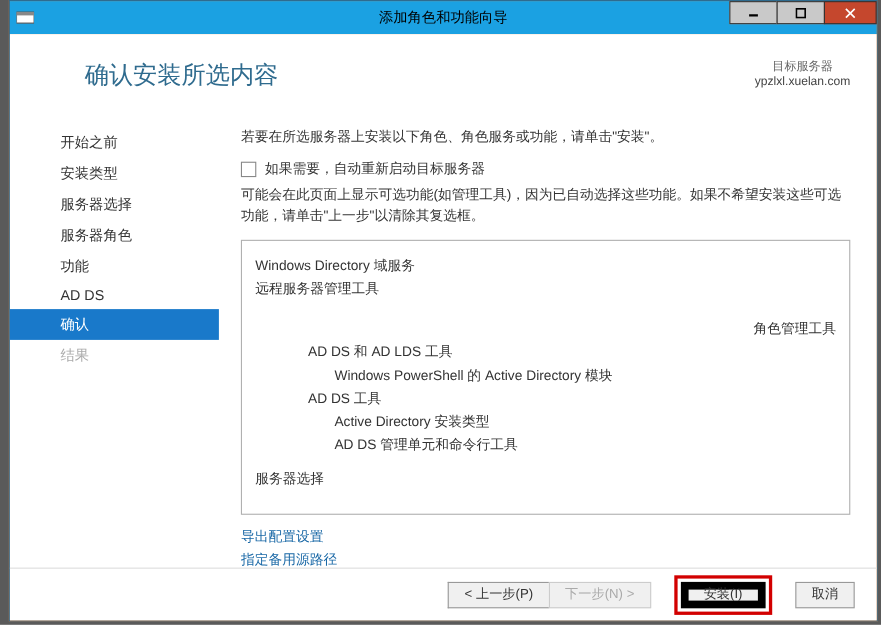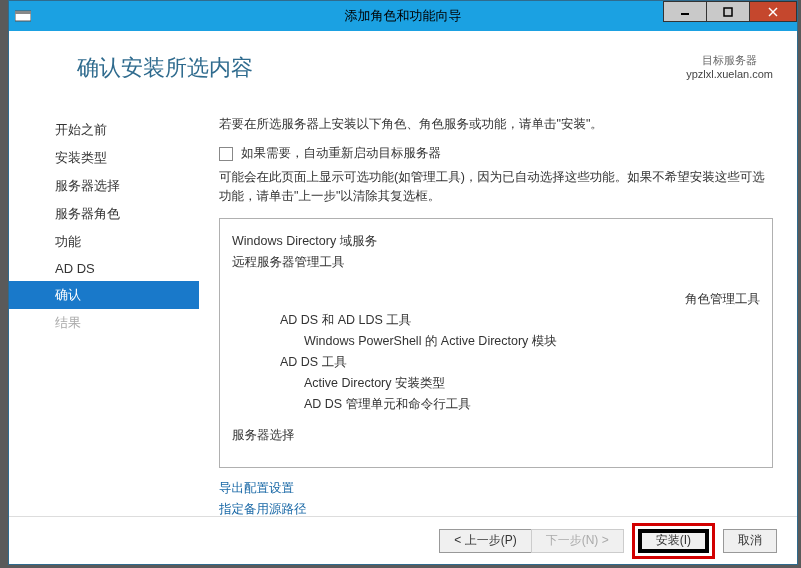--- a/index.html
+++ b/index.html
@@ -25,27 +25,27 @@
     .intro { margin-bottom: 12px; }
     .chk-row { display: flex; align-items: center; margin-bottom: 6px; }
     .chk-row .box { width: 14px; height: 14px; border: 1px solid #888; margin-right: 8px; }
     .note { margin-bottom: 12px; line-height: 1.5; }
     .tree-box { border: 1px solid #b0b0b0; padding: 10px 12px; height: 250px; overflow: auto; margin-bottom: 12px; }
     .t0 { margin: 4px 0; }
     .t1 { margin: 20px 0 4px 24px; text-align: right; }
     .t2 { margin: 4px 0 4px 48px; }
     .t3 { margin: 4px 0 4px 72px; }
     .links a { display: block; color: #1968a6; font-size: 12.5px; margin-bottom: 4px; text-decoration: none; }
-    .footer { position: absolute; bottom: 0; left: 0; right: 0; height: 48px; border-top: 1px solid #ddd; display: flex; align-items: center; justify-content: flex-end; padding-right: 20px; gap: 8px; }
+    .footer { position: absolute; bottom: 0; left: 0; right: 0; height: 48px; border-top: 1px solid #ddd; display: flex; align-items: center; justify-content: flex-end; padding-right: 20px; gap: 21px; }
     .btn { height: 24px; padding: 0 14px; border: 1px solid #999; background: #f0f0f0; font-size: 12px; color: #333; cursor: pointer; display: inline-flex; align-items: center; }
     .btn.disabled { color: #aaa; border-color: #ccc; }
     .btn-group { display: flex; }
     .btn-group .btn:first-child { border-right: none; }
     .install-wrap { border: 3px solid #d20000; padding: 3px; }
-    .install-wrap .btn { border: 4px solid #000000; }
+    .install-wrap .btn { border: 7px solid #000000; }
   </style>
 </head>
 <body>
 
 <div class="window">
   <div class="titlebar">
     <div class="icon-box">
       <svg width="16" height="14" viewBox="0 0 16 14">
           <rect x="0" y="2" width="16" height="10" fill="#fff" stroke="#555"></rect>
           <rect x="0" y="2" width="16" height="3" fill="#888"></rect>

